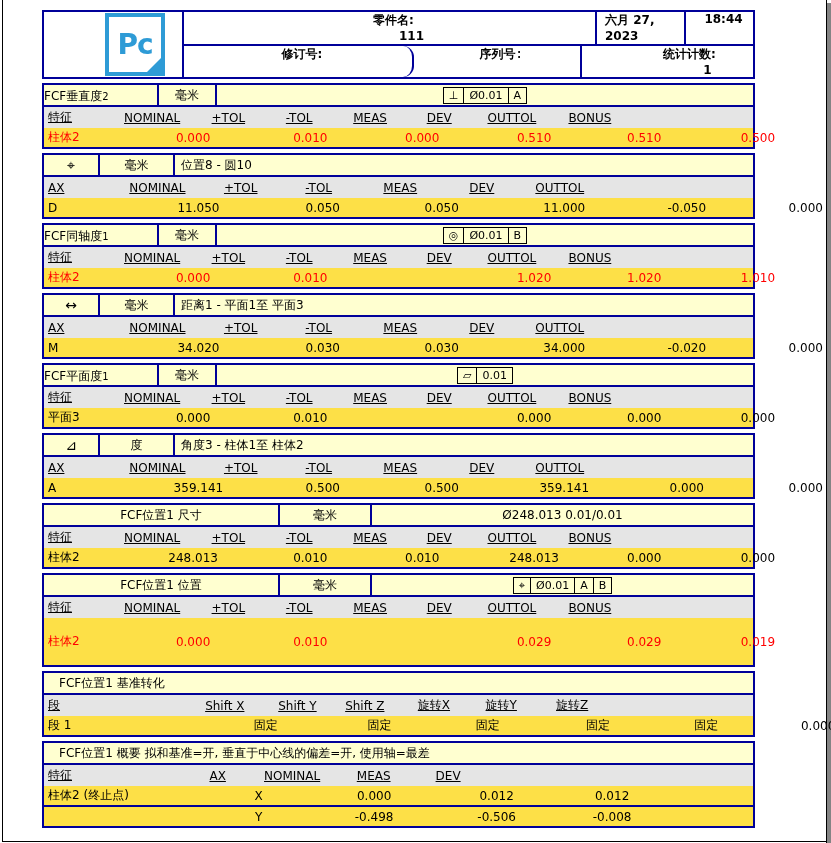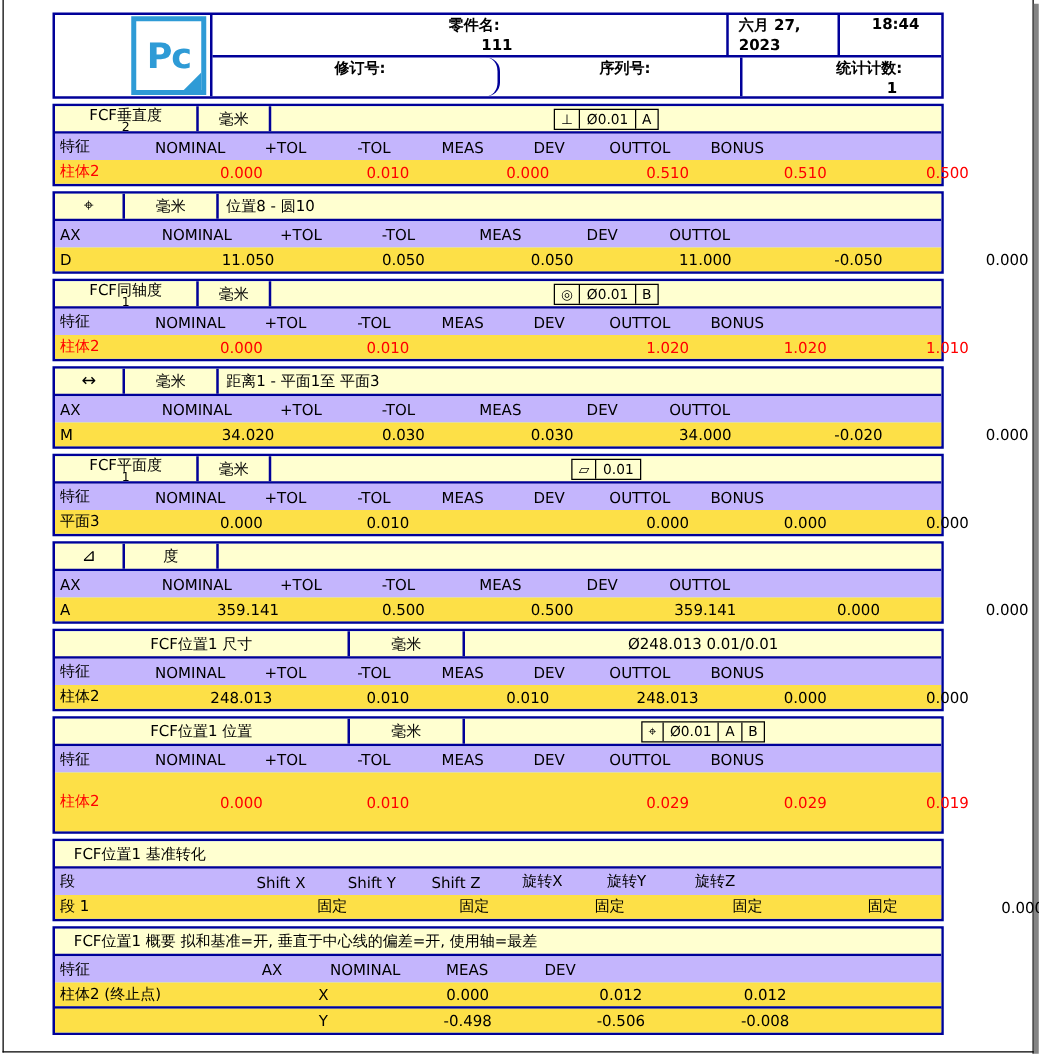--- a/index.html
+++ b/index.html
@@ -8,62 +8,62 @@
   
   .edge-left  { position:absolute; left:2px; top:0; width:1px; height:842px; background:#000; }
   .edge-right { position:absolute; left:826px; top:0; width:1px; height:843px; background:#000; }
   .edge-shadow{ position:absolute; left:827px; top:3px; width:4px; height:840px; background:#848484; }
   .edge-bottom{ position:absolute; left:2px; top:841px; width:825px; height:1px; background:#000; }
 
   .report { position:absolute; left:42px; top:10px; width:713px; }
 
   
   .hdrblock { display:flex; border:2px solid #000099; height:69px; background:#fff; }
-  .logo-cell { width:126px; border-right:2px solid #000099; position:relative; }
+  .logo-cell { width:140px; border-right:2px solid #000099; position:relative; }
   .logo-box { position:absolute; left:61px; top:1px; width:60px; height:63px;
     border:4px solid #2E9BD6; background:#fff; display:flex; align-items:center; justify-content:center; }
   .logo-text { color:#2E9BD6; font-weight:bold; font-size:28px; letter-spacing:-1px; }
   .logo-fold { position:absolute; right:0; bottom:0; width:0; height:0;
     border-style:solid; border-width:0 0 14px 14px; border-color:transparent transparent #2E9BD6 transparent; }
   .hdr-right { flex:1; display:flex; flex-direction:column; }
   .hdr-r1 { height:35px; border-bottom:2px solid #000099; display:flex; }
   .hdr-r2 { flex:1; display:flex; }
   .hc { display:flex; align-items:center; padding-left:8px; font-size:12px; font-weight:bold;flex-direction:column; }
   .hc-part { width:413px; border-right:2px solid #000099; }
   .hc-date { width:89px; border-right:2px solid #000099; }
   .hc-time { flex:1; }
   .hc-rev  { width:230px; border-right:2px solid #000099;border-radius:11px; }
-  .hc-ser  { width:194px; border-right:2px solid #000099; }
+  .hc-ser  { width:168px; border-right:2px solid #000099;font-family:Liberation Mono, monospace; }
   .hc-cnt  { flex:1;padding-left:44px; }
   .hval { margin-left:36px; }
 
   
   .sec { border:2px solid #000099; margin-top:4px; background:#CCFFFF; }
   .trow { display:flex; height:22px; background:#FFFFD0; border-bottom:2px solid #000099; align-items:stretch; font-size:12px; }
   .tc { display:flex; align-items:center; justify-content:center; overflow:hidden; }
   .tc-b { border-right:2px solid #000099; }
-  .tc-title2 { flex-direction:column; justify-content:flex-start; line-height:11px; padding-top:2px; }
+  .tc-title2 { flex-direction:row; justify-content:flex-start; line-height:11px; padding-top:2px; }
   .tc-title2 .sub { font-size:10px; line-height:9px; }
   .t-narrow1 { width:115px; } .t-narrow2 { width:58px; }
   .t-sym1 { width:56px; font-size:14px; } .t-sym2 { width:75px; }
   .t-wide1 { width:236px; } .t-wide2 { width:92px; }
   .t-rest { flex:1; }
   .t-desc { justify-content:flex-start; padding-left:6px; }
   .t-full { flex:1; justify-content:flex-start; padding-left:15px; }
 
   .fcf { display:inline-flex; border:1px solid #000; height:17px; align-items:stretch; }
   .fcf > span { display:flex; align-items:center; padding:0 5px; border-right:1px solid #000; font-size:11px; }
   .fcf > span:last-child { border-right:none; }
 
   .grid { display:grid; font-size:12px; }
   .gA { grid-template-columns:9.5% 11.5% 10% 10% 10% 9.5% 11% 11% 17.5%; }
   .gB { grid-template-columns:10% 12% 11.5% 10.5% 12.5% 10.5% 11.5% 21.5%; }
   .gC { grid-template-columns:20% 11% 9.5% 9.5% 10% 9% 11% 20%; }
   .gD { grid-template-columns:20% 9% 12% 11% 10% 38%; }
-  .head { background:#c4b5fd; height:21px; }
+  .head { background:#e5e5e5; height:21px;text-decoration:underline; }
   .data { background:#fde047; height:19px;gap:41px; }
   .data.tall { height:47px; }
   .c { display:flex; align-items:center; justify-content:center; overflow:hidden; white-space:nowrap; }
   .c.l { justify-content:flex-start; padding-left:4px; }
   .out, .out .c { color:#FF0000; }
   .sep { height:2px; background:#000099; }
 
   
   .barc { justify-content:flex-end; padding-right:5px; }
   .bar { position:relative; width:112px; height:15px; border:1px solid #000; background:#C6C6C6; }
@@ -323,20 +323,21 @@
             <div class="ticks"></div>
         </div>
       </div>
     </div>
   </div>
 
   <div class="sec">
     <div class="trow">
       <div class="tc tc-b t-sym1">⊿</div>
       <div class="tc tc-b t-sym2">度</div>
+      <div class="tc t-rest t-desc">角度3 - 柱体1至 柱体2</div>
     </div>
     <div class="grid gB head">
       <div class="c l">AX</div>
       <div class="c">NOMINAL</div>
       <div class="c">+TOL</div>
       <div class="c">-TOL</div>
       <div class="c">MEAS</div>
       <div class="c">DEV</div>
       <div class="c">OUTTOL</div>
       <div class="c"></div>

